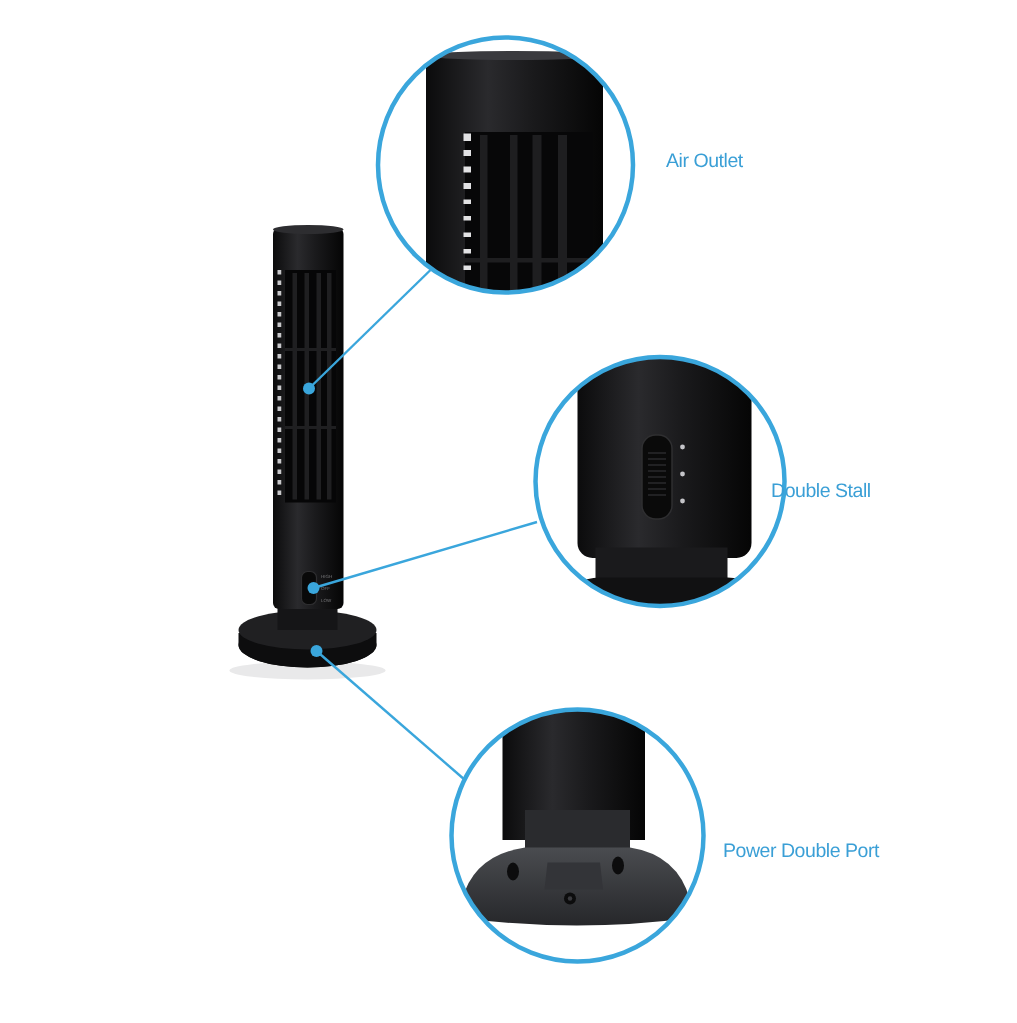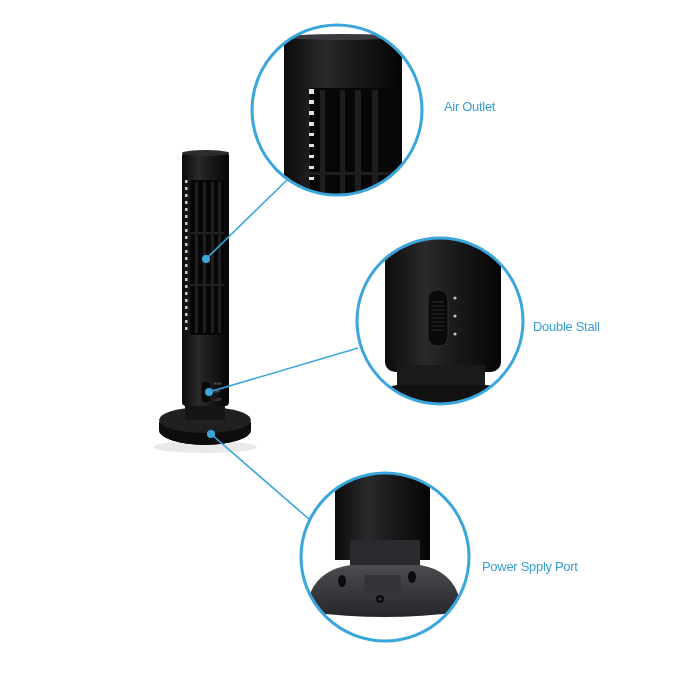--- a/index.html
+++ b/index.html
@@ -182,16 +182,16 @@
         <ellipse cx="412" cy="577" rx="4" ry="6" fill="#0c0c0d"></ellipse>
         <path d="M365 575 L400 575 L402 593 L363 593 Z" fill="#333438"></path>
         <circle cx="380" cy="599" r="4" fill="#0c0c0d"></circle>
         <circle cx="380" cy="599" r="1.5" fill="#3a3a3e"></circle>
       </g>
       <circle cx="385" cy="557" r="84" fill="none" stroke="#3aa6dc" stroke-width="3"></circle>
     </g>
   </svg>
 
   <div class="label" style="left:444px; top:99px;">Air Outlet</div>
-  <div class="label" style="left:533px; top:319px;">Double Stall</div>
-  <div class="label" style="left:482px; top:559px;">Power Spply Port</div>
+  <div class="label" style="left:514px; top:319px;">Double Stall</div>
+  <div class="label" style="left:482px; top:559px;">Power Double Port</div>
 
 </div>
 
 </body></html>

